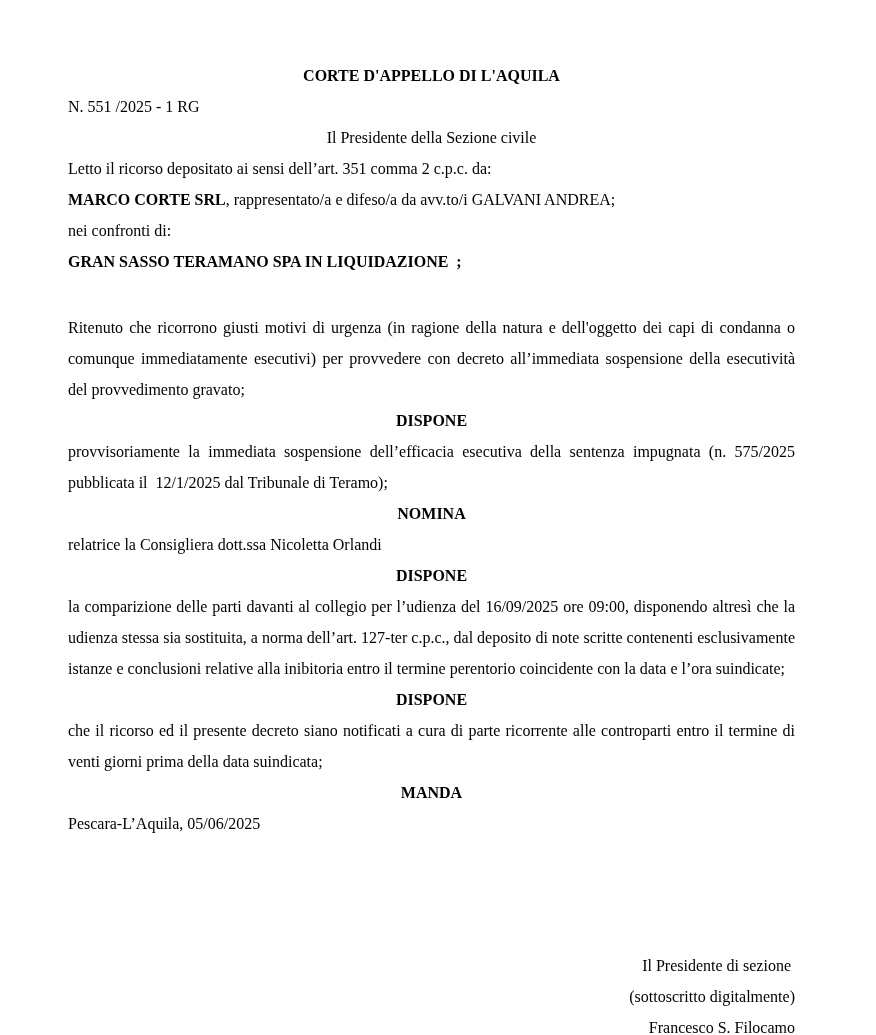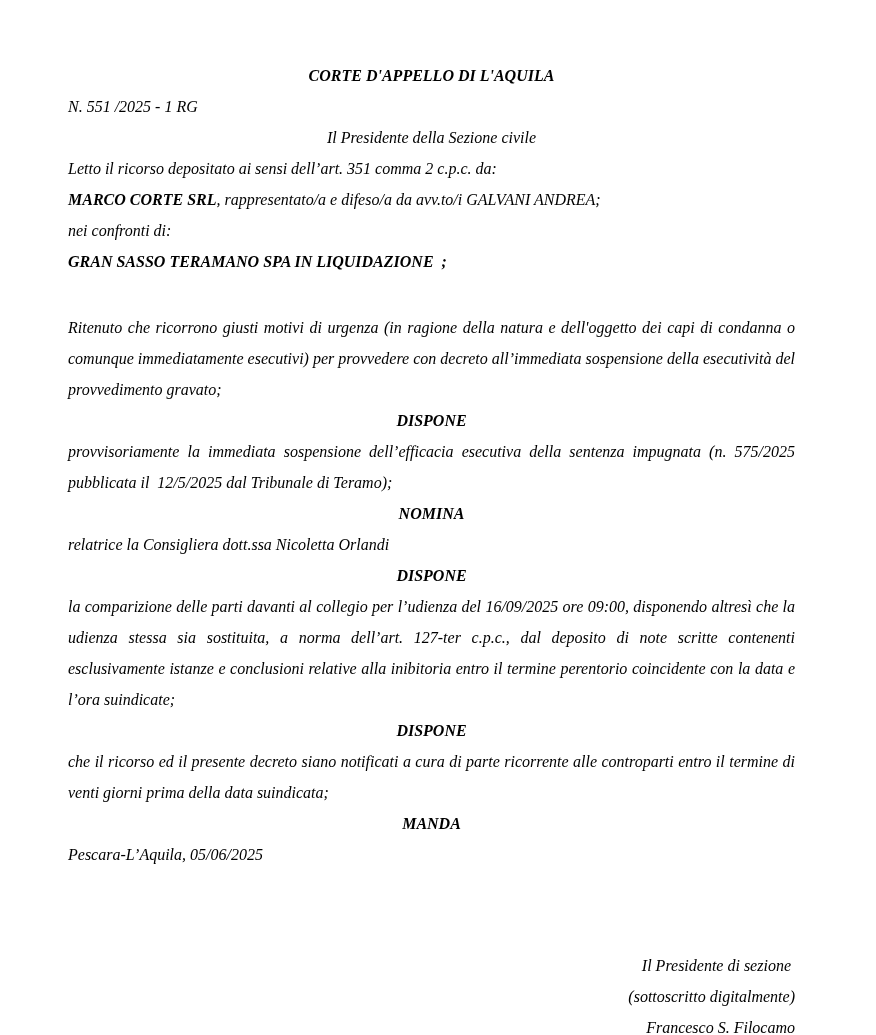--- a/index.html
+++ b/index.html
@@ -8,21 +8,20 @@
       height: 1035px;
       overflow: hidden;
       font-family: "Liberation Serif", serif;
       color: #000000;
       font-size: 16px;
     }
     .page {
       position: relative;
       width: 876px;
       height: 740px;
-      font-style: italic;
     }
     .content {
       position: absolute;
       left: 68px;
       top: 60px;
       width: 727px;
     }
     .line {
       height: 31px;
       line-height: 31px;
@@ -58,21 +57,21 @@
       <span class="bold">MARCO CORTE SRL</span><span>, rappresentato/a e difeso/a da avv.to/i GALVANI ANDREA;</span>
     </div>
     <div class="line">nei confronti di:</div>
     <div class="line bold" style="white-space:pre;">GRAN SASSO TERAMANO SPA IN LIQUIDAZIONE  ;</div>
 
     <div class="spacer"></div>
 
     <div class="para" style="margin-top:4px;">Ritenuto che ricorrono giusti motivi di urgenza (in ragione della natura e dell'oggetto dei capi di condanna o comunque immediatamente esecutivi) per provvedere con decreto all’immediata sospensione della esecutività del provvedimento gravato;</div>
 
     <div class="line center bold">DISPONE</div>
-    <div class="para" style="white-space:pre-wrap;">provvisoriamente la immediata sospensione dell’efficacia esecutiva della sentenza impugnata (n. 575/2025 pubblicata il  12/5/2025 dal Tribunale di Teramo);</div>
+    <div class="para" style="white-space:pre-wrap;">provvisoriamente la immediata sospensione dell’efficacia esecutiva della sentenza impugnata (n. 575/2025 pubblicata il  12/1/2025 dal Tribunale di Teramo);</div>
 
     <div class="line center bold">NOMINA</div>
     <div class="para">relatrice la Consigliera dott.ssa Nicoletta Orlandi</div>
 
     <div class="line center bold">DISPONE</div>
     <div class="para">la comparizione delle parti davanti al collegio per l’udienza del 16/09/2025 ore 09:00, disponendo altresì che la udienza stessa sia sostituita, a norma dell’art. 127-ter c.p.c., dal deposito di note scritte contenenti esclusivamente istanze e conclusioni relative alla inibitoria entro il termine perentorio coincidente con la data e l’ora suindicate;</div>
 
     <div class="line center bold">DISPONE</div>
     <div class="para">che il ricorso ed il presente decreto siano notificati a cura di parte ricorrente alle controparti entro il termine di venti giorni prima della data suindicata;</div>
 

